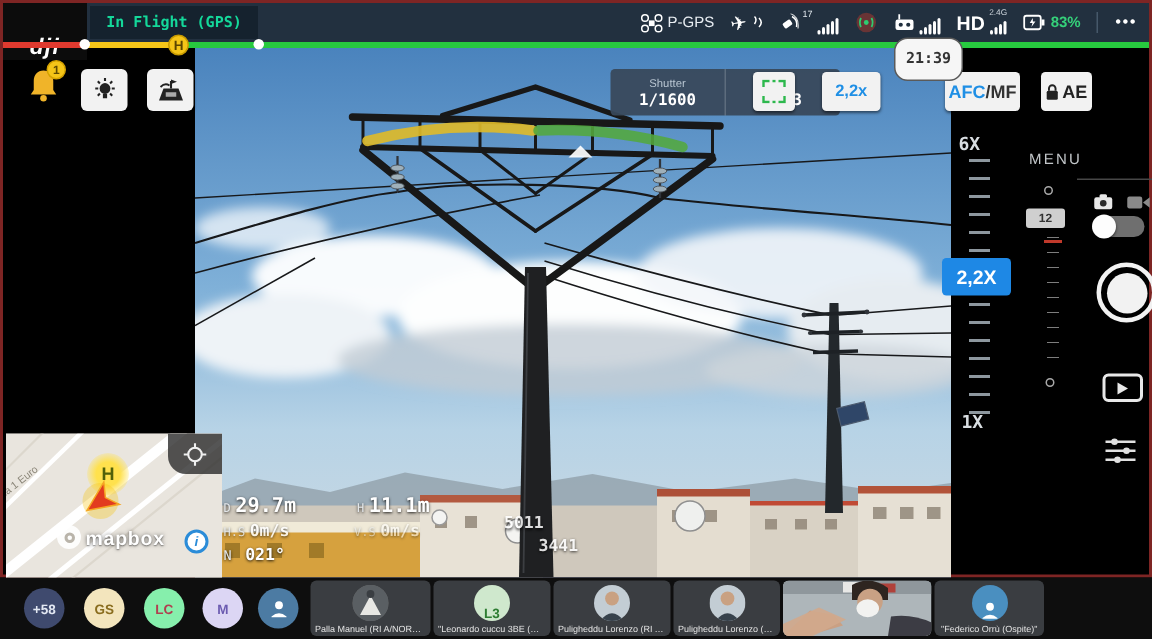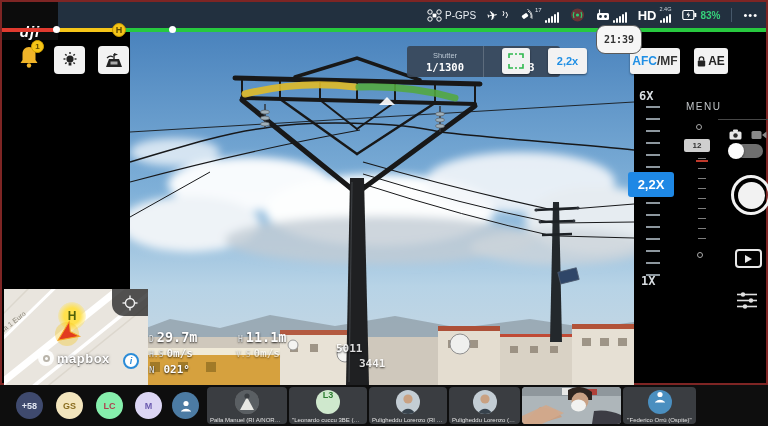--- a/index.html
+++ b/index.html
@@ -117,21 +117,21 @@
   .minfo{position:absolute;left:119px;top:64px;width:16px;height:16px;border-radius:50%;background:#fff;
          border:2px solid #2b8cd8;color:#2b8cd8;font-size:9px;font-weight:bold;font-style:italic;
          display:flex;align-items:center;justify-content:center;}
 
   
   .meetbar{position:absolute;left:0;top:385px;width:768px;height:41px;background:#0e0e0e;}
   .pava{position:absolute;top:7px;width:27px;height:27px;border-radius:50%;display:flex;
         align-items:center;justify-content:center;font-size:9px;font-weight:bold;text-align:right;}
   .tile{position:absolute;top:2px;height:37px;background:#3a3d41;border-radius:4px;overflow:hidden;}
   .tava{position:absolute;left:50%;top:3px;transform:translateX(-50%);width:24px;height:24px;border-radius:50%;
-        display:flex;align-items:flex-start;justify-content:center;font-size:9px;font-weight:bold;overflow:hidden;}
+        display:flex;align-items:flex-end;justify-content:center;font-size:9px;font-weight:bold;overflow:hidden;}
   .tname{position:absolute;left:0;right:0;bottom:1px;color:#e3e3e3;font-size:6px;text-align:center;
          white-space:nowrap;overflow:hidden;text-overflow:ellipsis;padding:0 3px;}
 </style>
 </head>
 <body>
 
 <div class="stage">
 
   <div class="app">
 
@@ -249,20 +249,23 @@
 
         <path d="M115,62 Q170,48 225,55" stroke="#ddba2a" stroke-width="7" stroke-linecap="round" fill="none" opacity=".92"></path>
         <path d="M229,55 Q278,53 325,66" stroke="#53a83e" stroke-width="7" stroke-linecap="round" fill="none" opacity=".88"></path>
       </svg>
     </div>
 
     <div class="topbar">
       <div class="logo-box">
         <span>dji</span>
       </div>
+      <div class="flight-status">
+        <span>In Flight (GPS)</span>
+      </div>
 
       <div class="statusicons">
         <div class="sitem">
           <svg width="15" height="13" viewBox="0 0 15 13" style="align-self:center">
             <circle cx="3" cy="3" r="2.2" fill="none" stroke="#fff" stroke-width="1"></circle>
             <circle cx="12" cy="3" r="2.2" fill="none" stroke="#fff" stroke-width="1"></circle>
             <circle cx="3" cy="10" r="2.2" fill="none" stroke="#fff" stroke-width="1"></circle>
             <circle cx="12" cy="10" r="2.2" fill="none" stroke="#fff" stroke-width="1"></circle>
             <rect x="5.6" y="4.6" width="3.8" height="3.8" fill="#fff"></rect>
           </svg>
@@ -388,21 +391,21 @@
         <rect x="6.5" y="10.5" width="7" height="3" fill="#aaa"></rect>
         <line x1="10" y1="8" x2="10" y2="3" stroke="#222" stroke-width="1.4"></line>
         <polygon points="10,2 14,3.5 10,5" fill="#222"></polygon>
         <path d="M3,7 Q6,4 9,6" stroke="#222" stroke-width="1.2" fill="none"></path>
       </svg>
     </div>
 
     <div class="campanel">
       <div class="col">
         <span class="lab">Shutter</span>
-        <span class="val">1/1300</span>
+        <span class="val">1/1600</span>
       </div>
       <div class="col">
         <span class="lab">EV</span>
         <span class="val">-0,3</span>
       </div>
     </div>
 
     <div class="whitebtn" style="left:500px;top:46px;width:28px;height:26px">
       <svg width="16" height="16" viewBox="0 0 16 16">
         <g stroke="#2db84d" stroke-width="1.6" fill="none">

